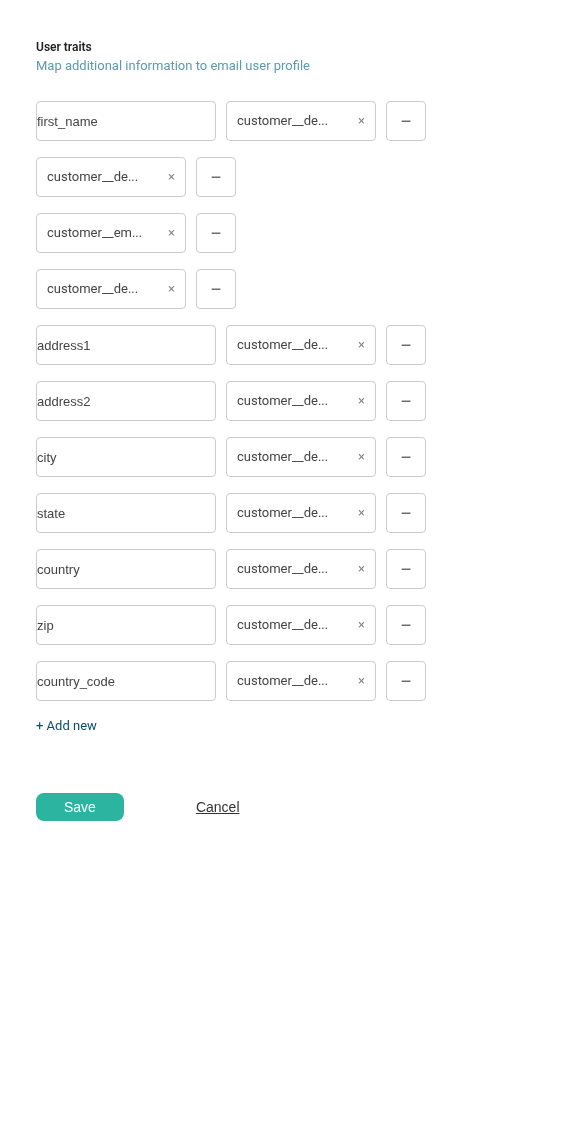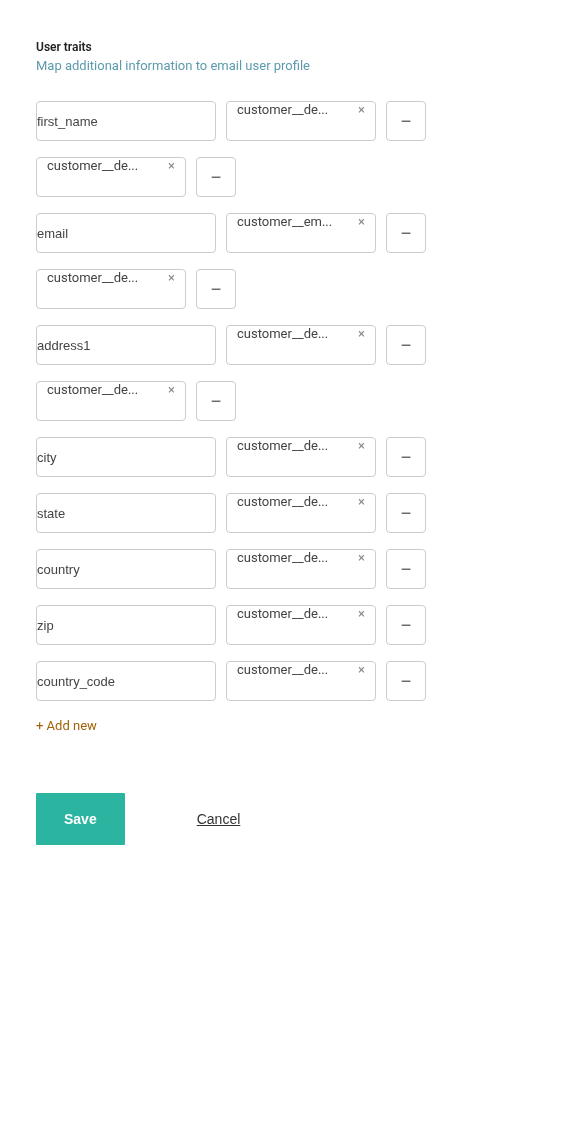--- a/index.html
+++ b/index.html
@@ -53,26 +53,26 @@
       color: #444;
       background: #fff;
       outline: none;
     }
 
     .trait-tag {
       flex: 0 0 150px;
       height: 40px;
       border: 1px solid #ccc;
       border-radius: 4px;
-      padding: 0 10px;
+      padding: 12px 10px;
       font-size: 13px;
       color: #444;
       background: #fff;
       display: flex;
-      align-items: flex-start;
+      align-items: flex-end;
       justify-content: space-between;
       cursor: default;
     }
 
     .trait-tag-text {
       overflow: hidden;
       text-overflow: ellipsis;
       white-space: nowrap;
       flex: 1;
     }
@@ -95,43 +95,43 @@
       align-items: center;
       justify-content: center;
       cursor: pointer;
       font-size: 18px;
       color: #555;
       font-weight: 400;
       line-height: 1;
     }
 
     .add-new-link {
-      color: #a16207;
+      color: #0c4a6e;
       font-size: 13px;
       cursor: pointer;
       text-decoration: none;
       display: inline-block;
       margin-bottom: 60px;
     }
 
     .footer-actions {
       display: flex;
       align-items: center;
       gap: 24px;
       margin-top: 0;
     }
 
     .save-btn {
       background: #2bb5a0;
       color: #fff;
       border: none;
-      border-radius: 1px;
-      padding: 18px 28px;
+      border-radius: 8px;
+      padding: 6px 28px;
       font-size: 14px;
-      font-weight: 700;
+      font-weight: 400;
       cursor: pointer;
     }
 
     .cancel-link {
       color: #333;
       font-size: 14px;
       cursor: pointer;
       text-decoration: underline;
       background: none;
       border: none;
@@ -156,21 +156,20 @@
         <button class="remove-btn">−</button>
       </div>
       <div class="trait-row">
         <div class="trait-tag">
           <span class="trait-tag-text">customer__de...</span>
           <span class="trait-tag-x">×</span>
         </div>
         <button class="remove-btn">−</button>
       </div>
       <div class="trait-row">
-        <input type="text" class="trait-input" value="email" style="">
         <div class="trait-tag">
           <span class="trait-tag-text">customer__em...</span>
           <span class="trait-tag-x">×</span>
         </div>
         <button class="remove-btn">−</button>
       </div>
       <div class="trait-row">
         <div class="trait-tag">
           <span class="trait-tag-text">customer__de...</span>
           <span class="trait-tag-x">×</span>
@@ -179,20 +178,21 @@
       </div>
       <div class="trait-row">
         <input type="text" class="trait-input" value="address1" style="">
         <div class="trait-tag">
           <span class="trait-tag-text">customer__de...</span>
           <span class="trait-tag-x">×</span>
         </div>
         <button class="remove-btn">−</button>
       </div>
       <div class="trait-row">
+        <input type="text" class="trait-input" value="address2" style="">
         <div class="trait-tag">
           <span class="trait-tag-text">customer__de...</span>
           <span class="trait-tag-x">×</span>
         </div>
         <button class="remove-btn">−</button>
       </div>
       <div class="trait-row">
         <input type="text" class="trait-input" value="city" style="">
         <div class="trait-tag">
           <span class="trait-tag-text">customer__de...</span>

